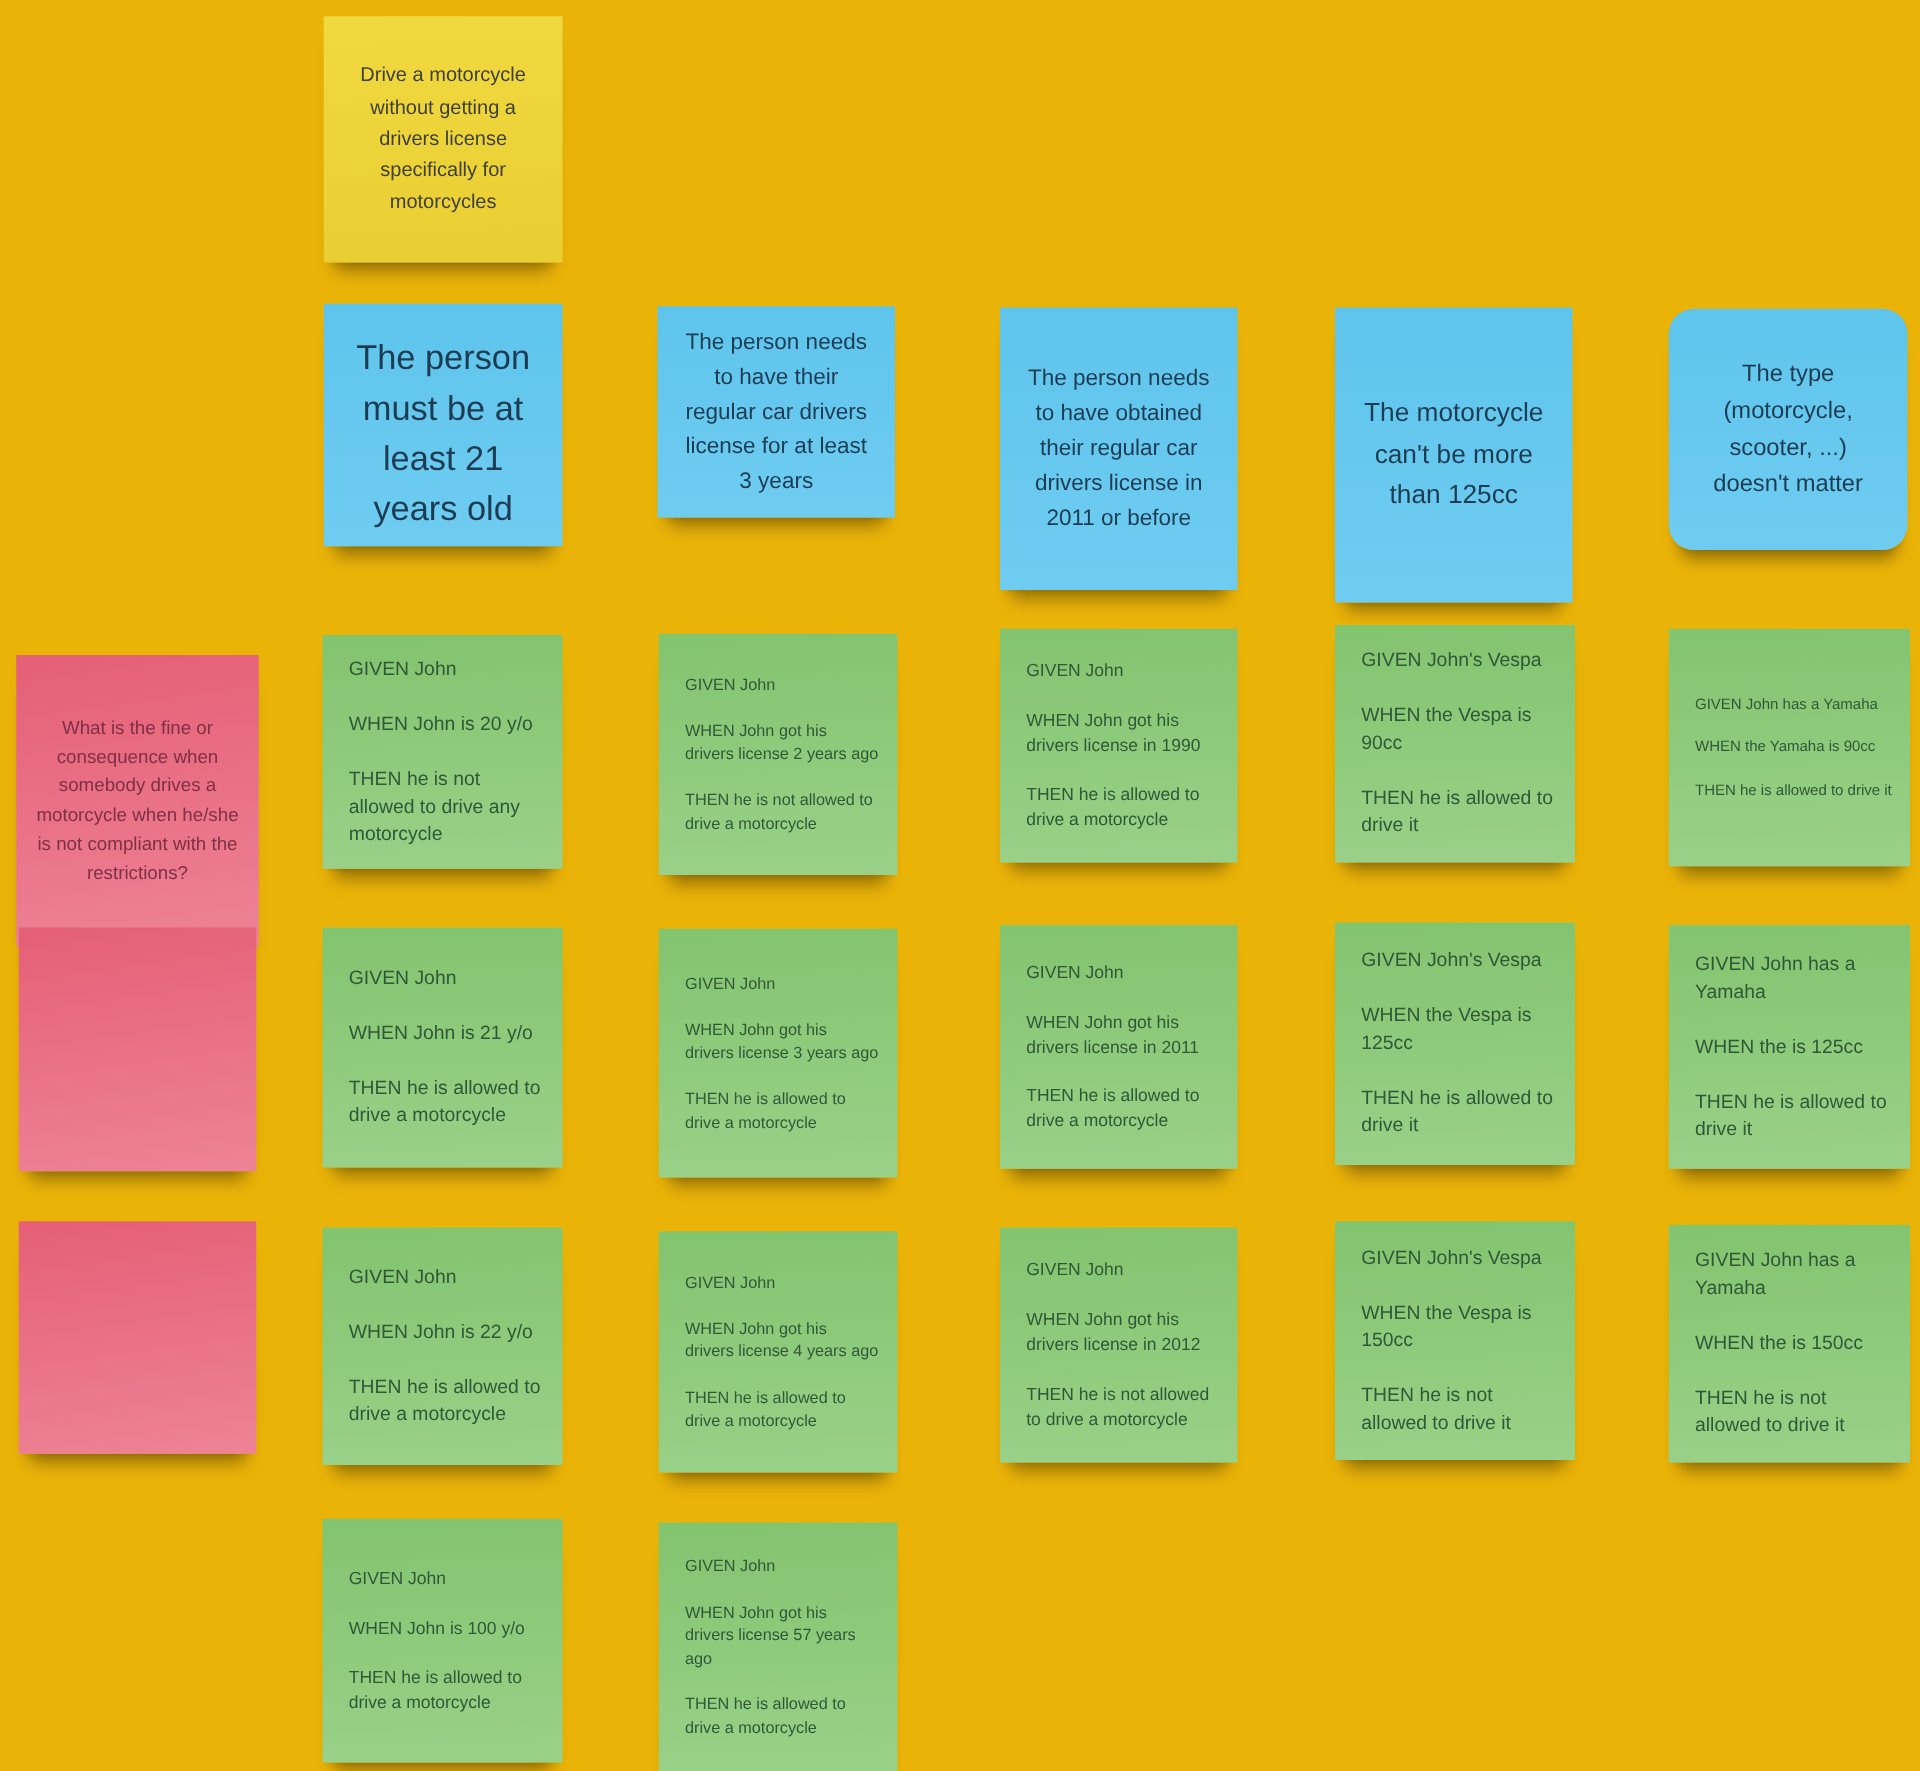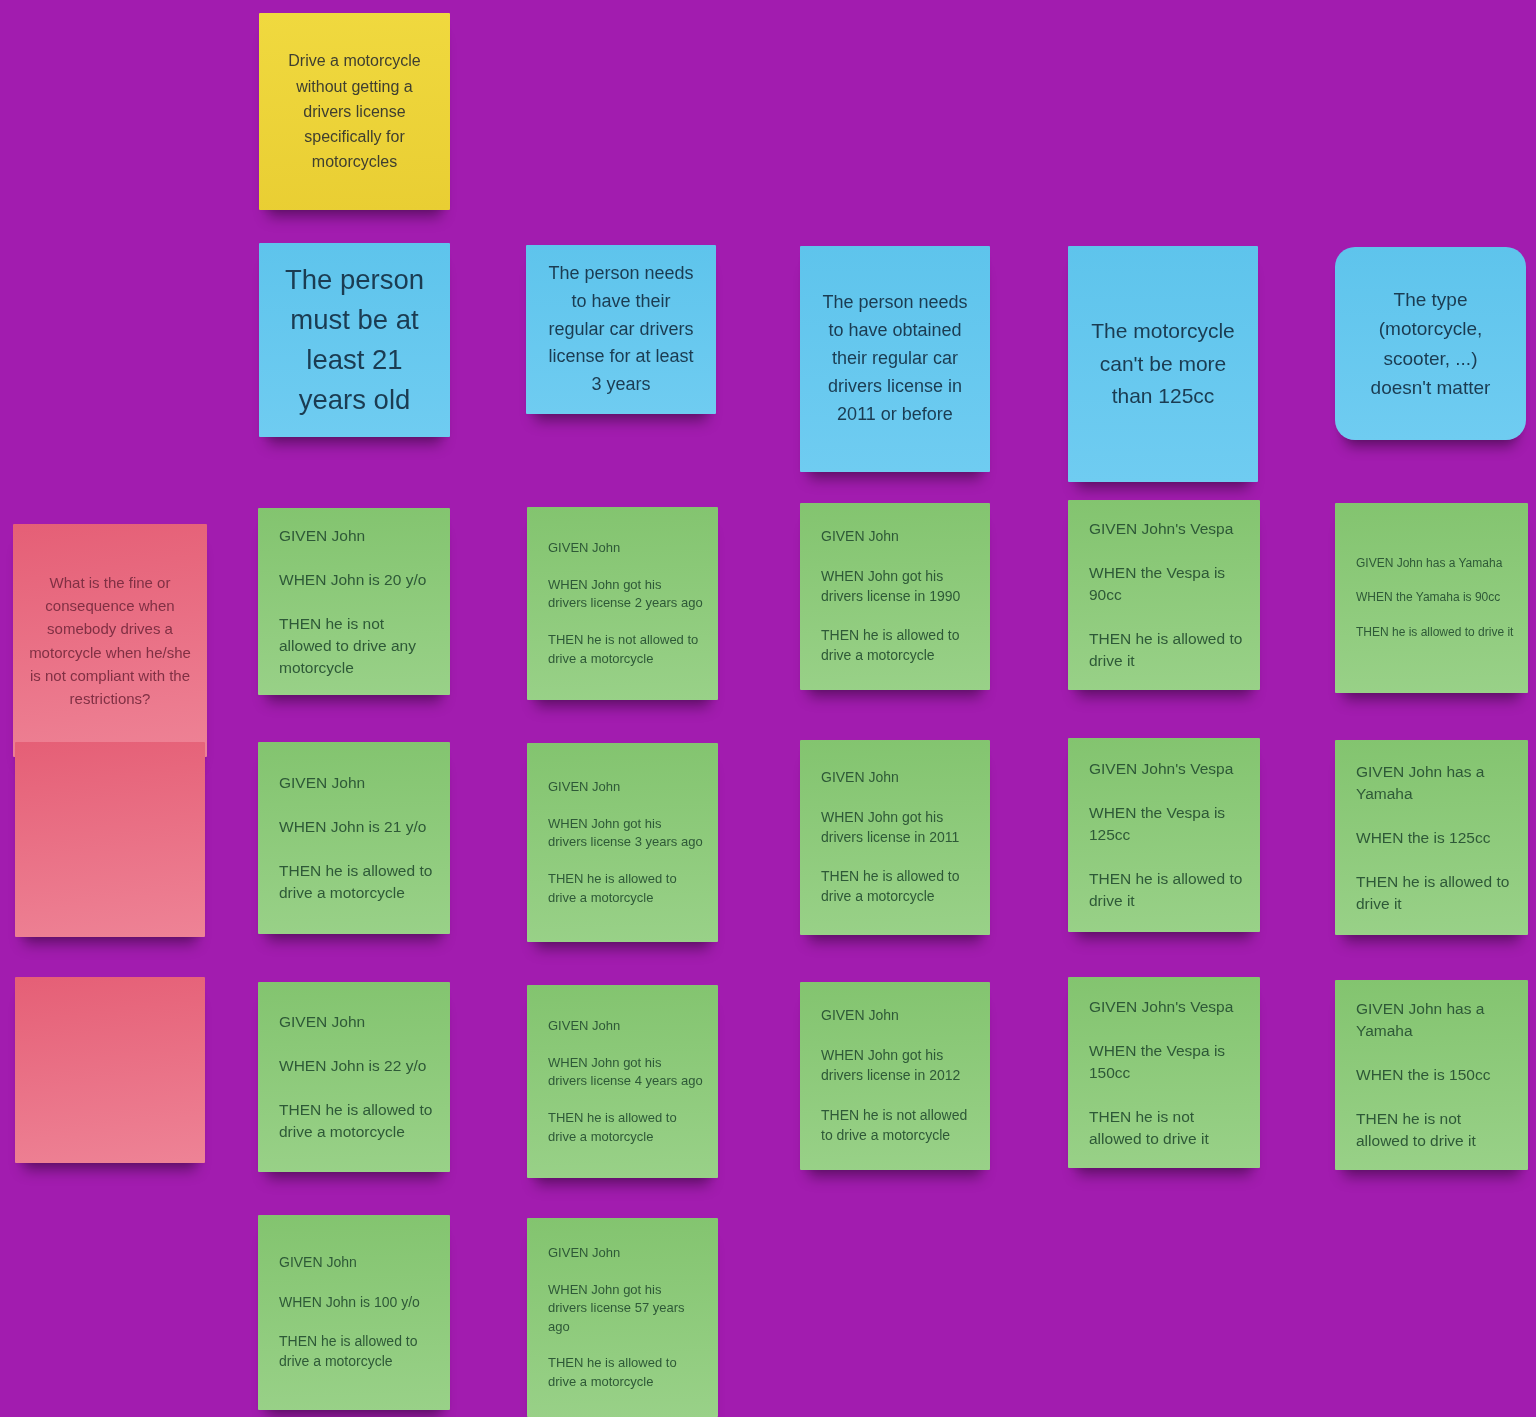--- a/index.html
+++ b/index.html
@@ -5,21 +5,21 @@
   html, body {
     margin: 0;
     padding: 0;
     background: #ffffff;
     font-family: "Liberation Sans", sans-serif;
   }
   #board {
     position: relative;
     width: 1536px;
     height: 1417px;
-    background: #a21caf;
+    background: #eab308;
     overflow: hidden;
   }
   .note {
     position: absolute;
     box-sizing: border-box;
     display: flex;
     align-items: center;
     justify-content: center;
     box-shadow: 0 16px 13px -9px rgba(0,0,0,0.38), 0 4px 6px -4px rgba(0,0,0,0.12);
     border-radius: 1px;
@@ -50,21 +50,21 @@
 </style>
 </head>
 <body>
 
 <div id="board">
 
   <div class="note yellow center fs16" style="left:259px; top:13px; width:191px; height:197px;">
     <span class="txt">Drive a motorcycle without getting a drivers license specifically for motorcycles</span>
   </div>
 
-  <div class="note blue center fs27" style="left:259px; top:243px; width:191px; height:194px;">
+  <div class="note blue center fs27" style="left:259px; top:243px; width:191px; height:194px;align-items:flex-end;">
     <span class="txt">The person must be at least 21 years old</span>
   </div>
   <div class="note blue center fs18" style="left:526px; top:245px; width:190px; height:169px;">
     <span class="txt">The person needs to have their regular car drivers license for at least 3 years</span>
   </div>
   <div class="note blue center fs18" style="left:800px; top:246px; width:190px; height:226px;">
     <span class="txt">The person needs to have obtained their regular car drivers license in 2011 or before</span>
   </div>
   <div class="note blue center fs21" style="left:1068px; top:246px; width:190px; height:236px;">
     <span class="txt">The motorcycle can't be more than 125cc</span>

